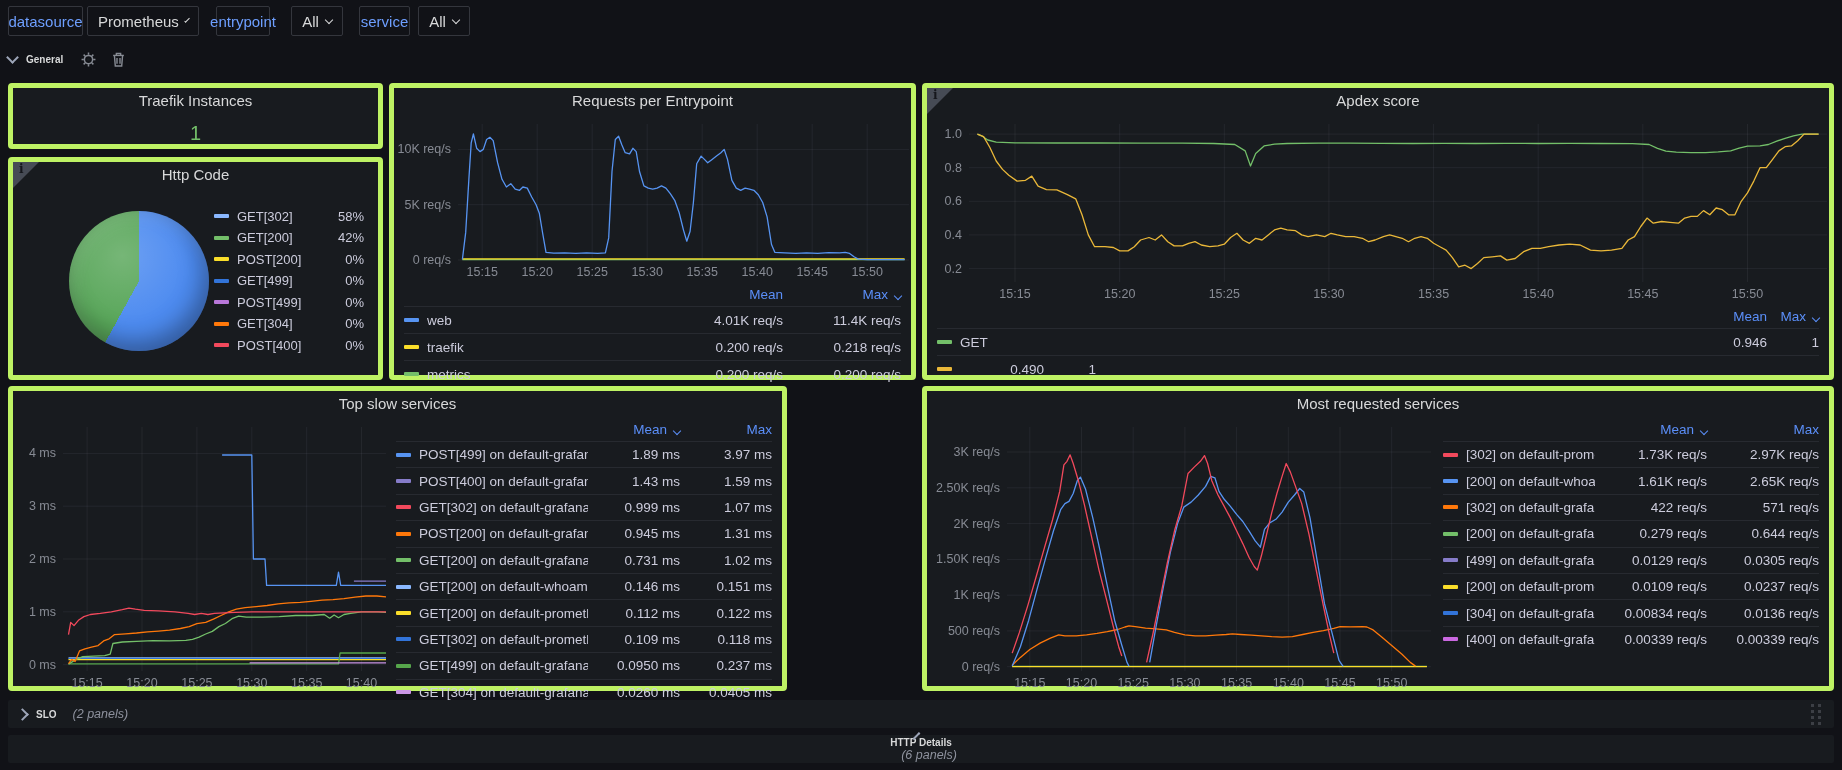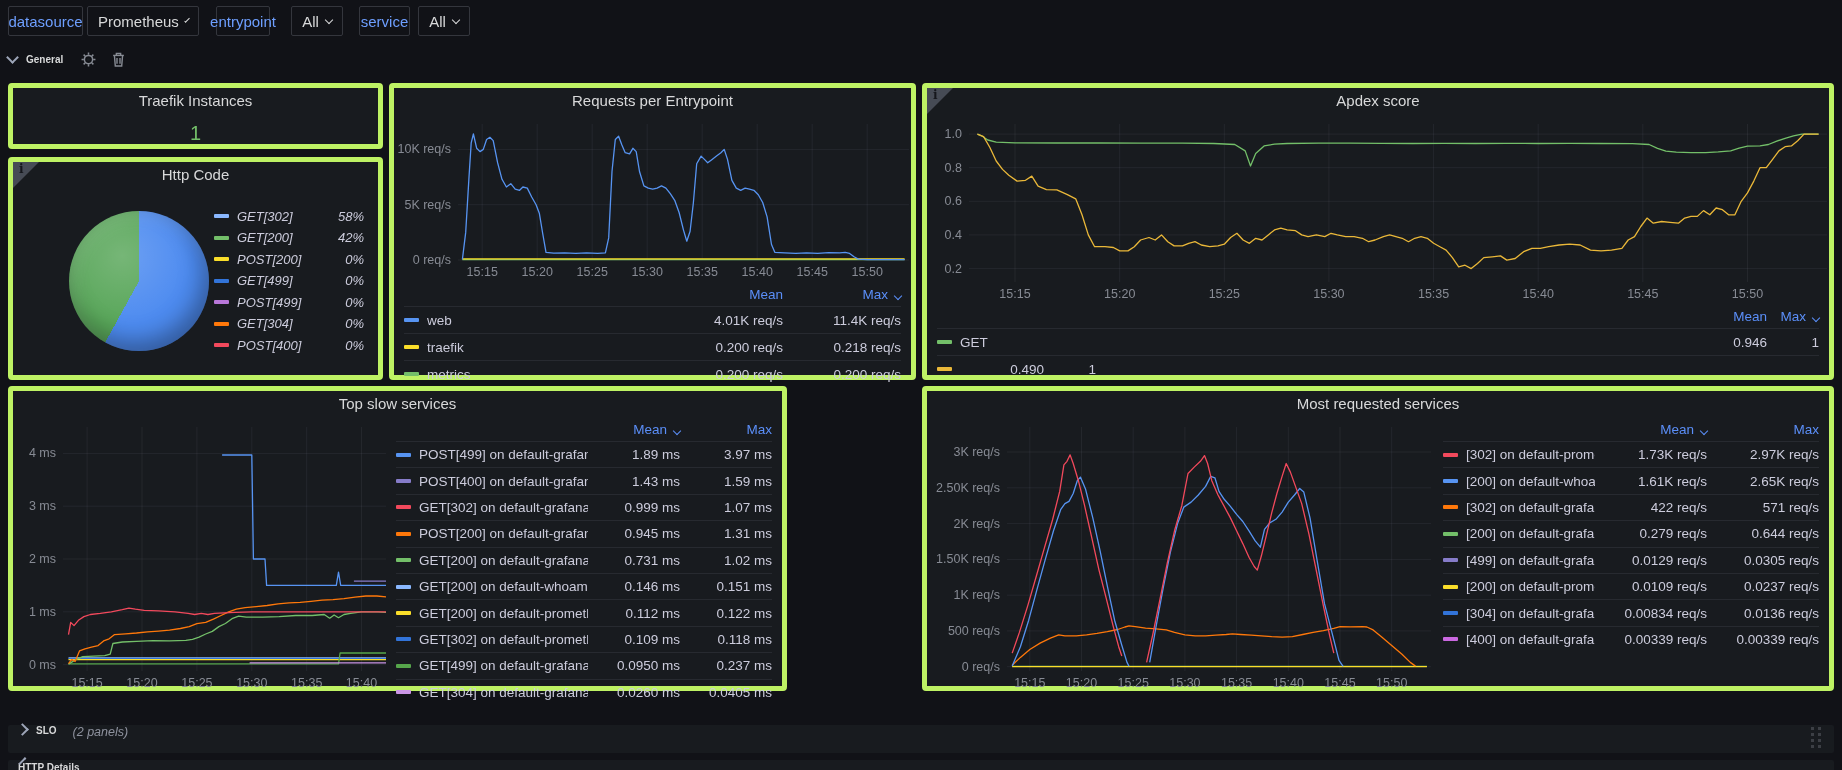--- a/index.html
+++ b/index.html
@@ -15,35 +15,35 @@
   
   .row-head{position:absolute;display:flex;align-items:center;color:#D8D9DA;cursor:pointer;}
   .chev{display:inline-block;width:7px;height:7px;border-right:2px solid #9DA5B8;
     border-bottom:2px solid #9DA5B8;margin-right:9px;}
   .chev.down{transform:rotate(45deg);margin-top:-4px;}
   .chev.right{transform:rotate(-45deg);}
   .row-title{font-size:10px;font-weight:700;color:#D8D9DA;}
   .row-count{font-size:12.5px;font-style:italic;color:#8E929E;margin-left:16px;}
   .icon-btn{margin-left:18px;cursor:pointer;display:flex;align-items:center;}
   .collapsed-row{position:absolute;left:8px;width:1826px;height:28px;background:#181B1F;
-    border-radius:2px;display:flex;align-items:flex-start;padding:0 10px;box-sizing:border-box;cursor:pointer;margin-top:25px;}
+    border-radius:2px;display:flex;align-items:center;padding:0 10px;box-sizing:border-box;cursor:pointer;}
   .drag-dots{margin-left:auto;opacity:.8;cursor:grab;}
   
   .panel{position:absolute;background:#181B1F;border:5px solid #bef264;border-radius:4px;box-sizing:border-box;}
   .p-title{height:26px;line-height:26px;text-align:center;font-size:15px;font-weight:500;color:#D8D9DA;cursor:pointer;}
   .info-corner{position:absolute;top:0;left:0;width:0;height:0;
     border-top:26px solid #464B55;border-right:26px solid transparent;}
   .info-i{position:absolute;top:1px;left:6px;font-family:"DejaVu Serif",serif;font-weight:700;
     font-size:12px;color:#15171C;line-height:1;}
   .stat-value{text-align:center;font-size:20px;font-weight:500;margin-top:8px;}
   
   .pie{width:140px;height:140px;border-radius:50%;
     box-shadow:inset -6px -10px 22px rgba(0,0,0,.35), inset 6px 8px 16px rgba(255,255,255,.10);}
   .hc-body{display:flex;align-items:center;height:185px;padding:0 14px 0 56px;}
-  .hc-legend{margin-left:auto;width:150px;font-size:13px;font-style:italic;}
+  .hc-legend{margin-left:auto;width:150px;font-size:13px;}
   .hc-row{display:flex;align-items:center;height:21.5px;}
   .hc-pct{margin-left:auto;color:#CCCCDC;}
   .marker{display:inline-block;width:15px;height:4px;border-radius:1px;margin-right:8px;flex:0 0 auto;}
   
   .chart-wrap{position:relative;}
   .chart-wrap svg{position:absolute;inset:0;width:100%;height:100%;display:block;}
   .grid{stroke:rgba(204,204,220,0.07);stroke-width:1;}
   .tk{fill:#878B94;font-size:12.5px;font-family:"Liberation Sans",sans-serif;}
   .ty{text-anchor:end;} .tx{text-anchor:middle;}
   

